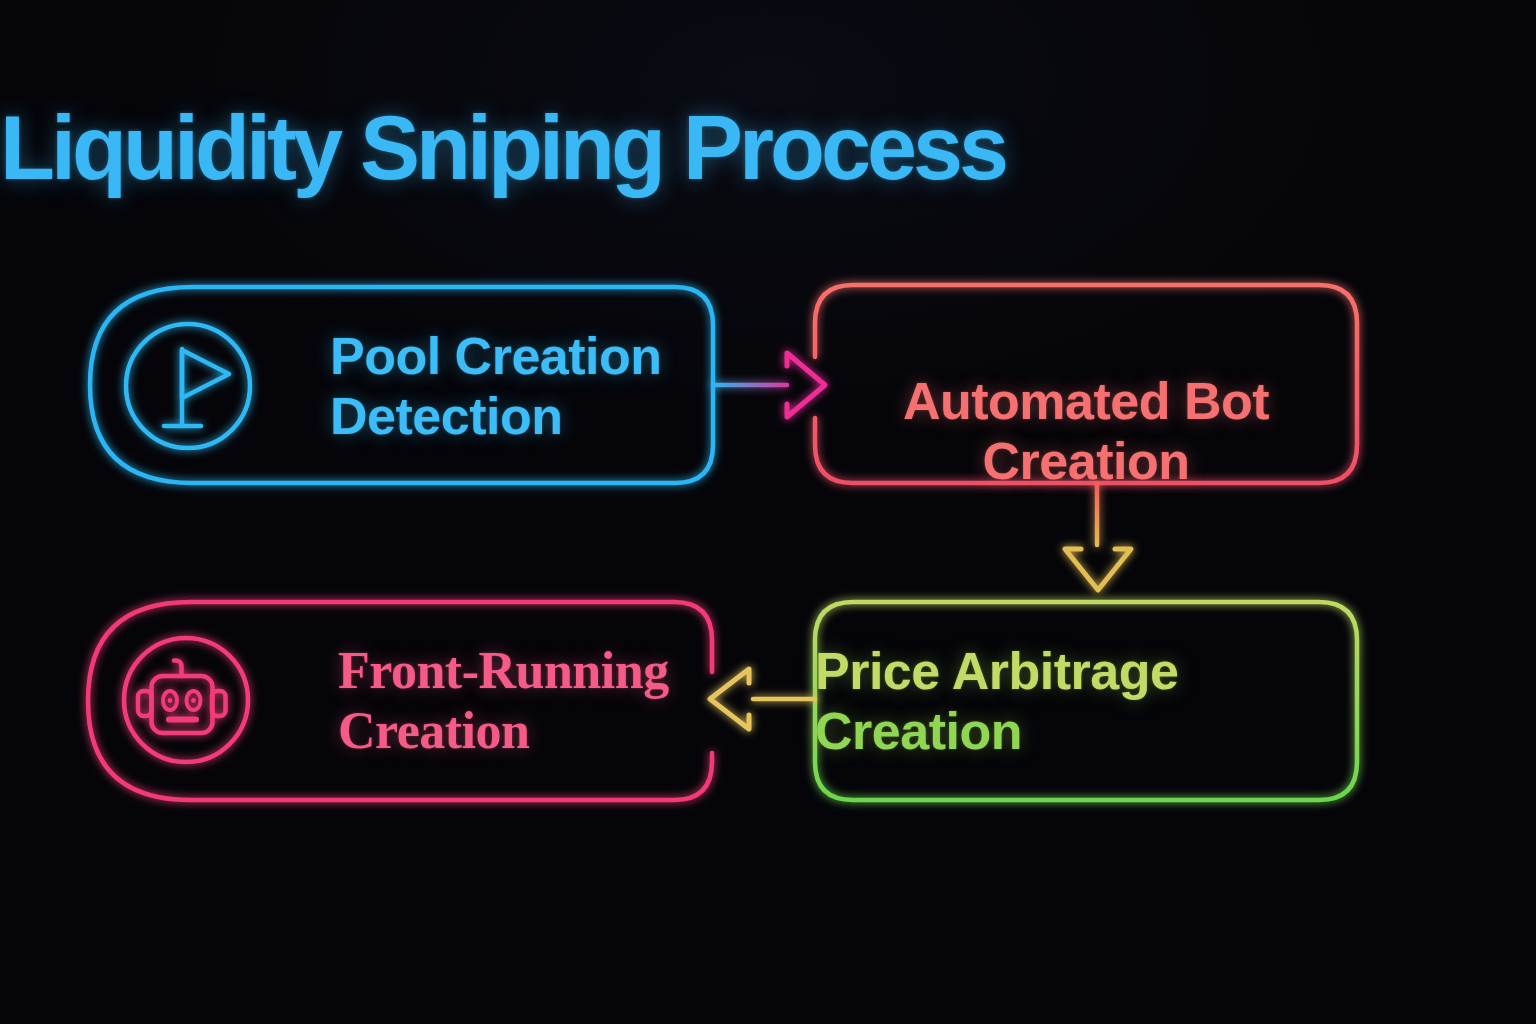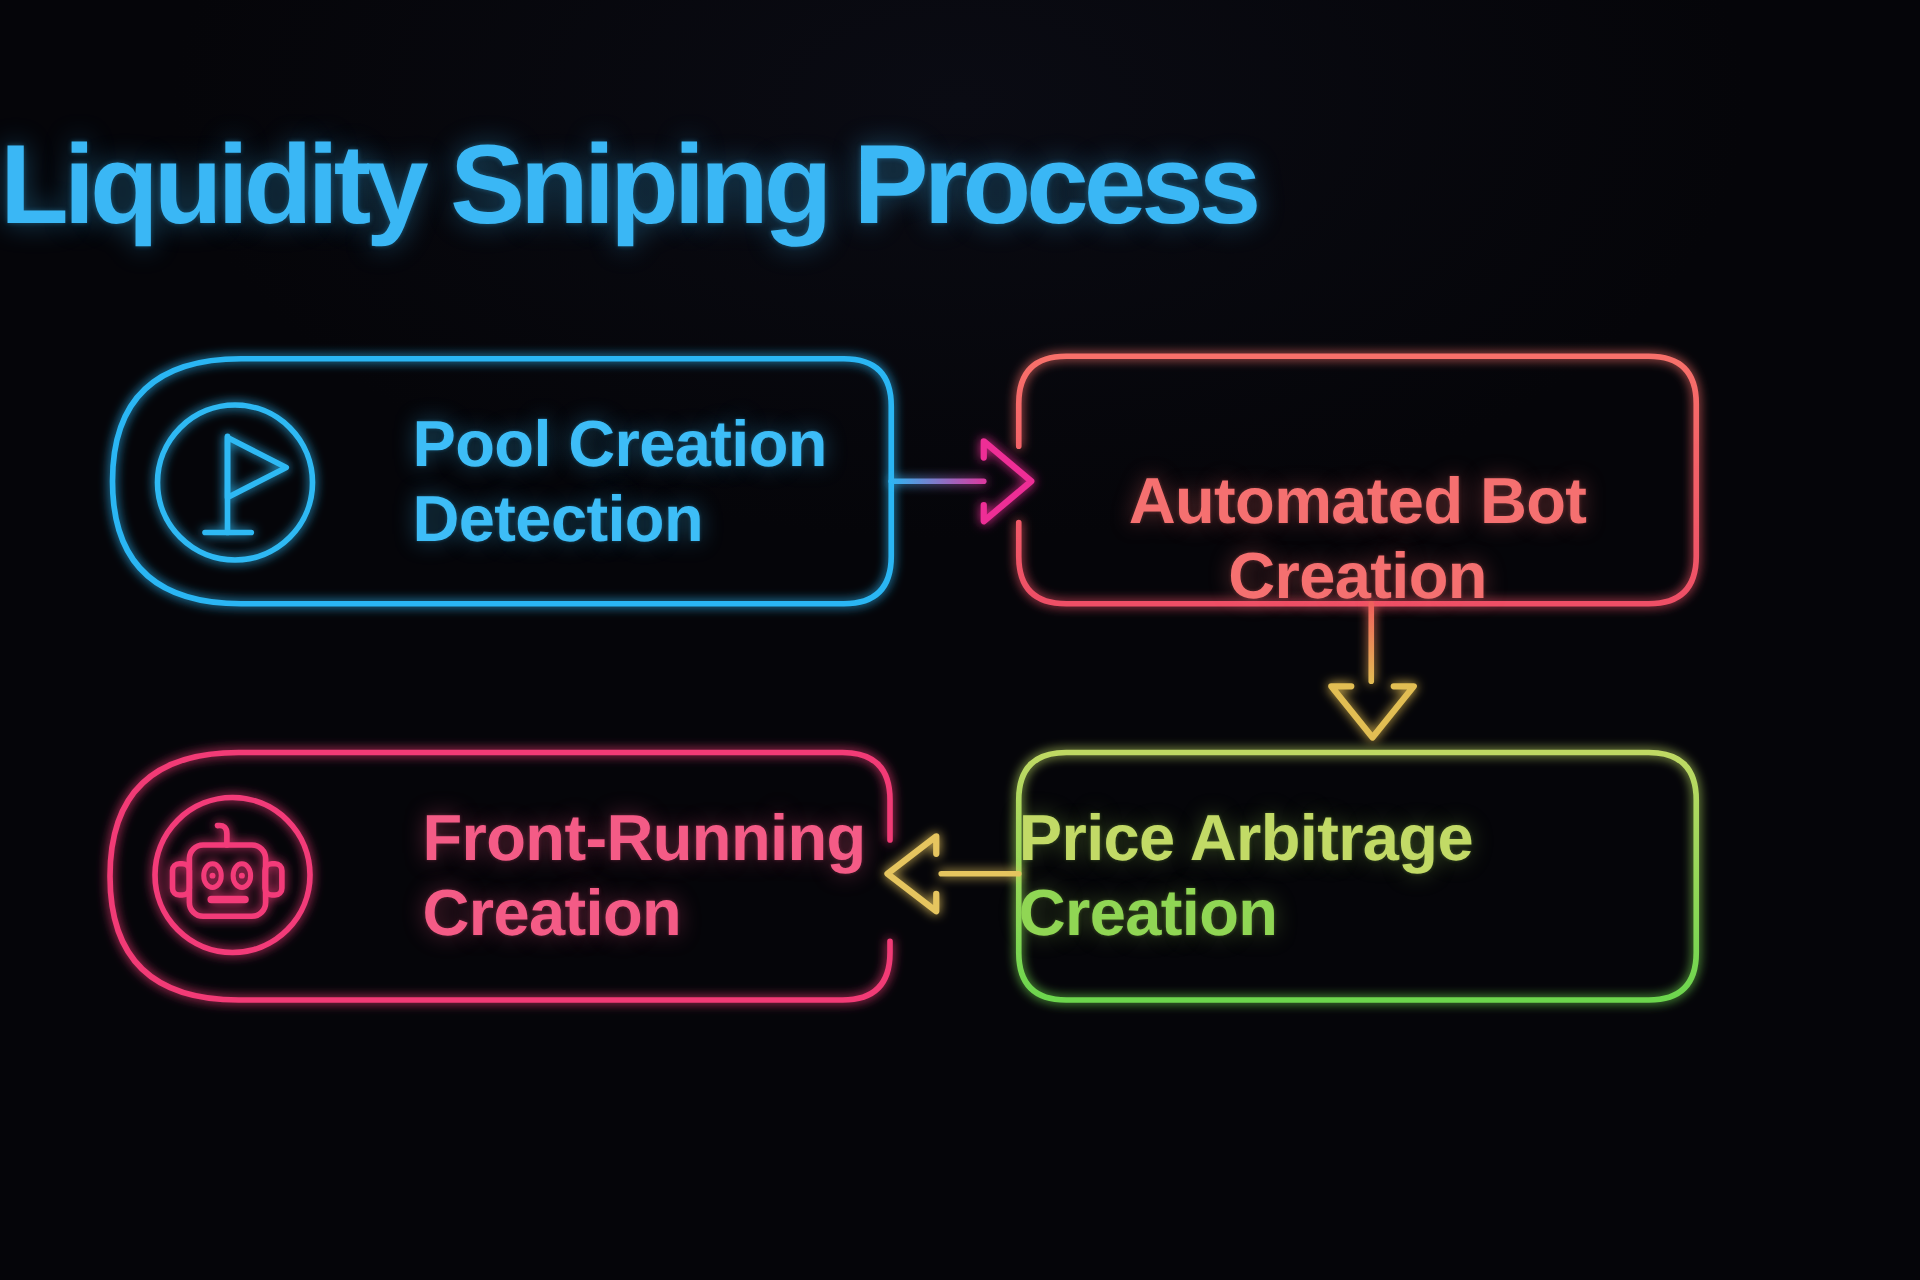--- a/index.html
+++ b/index.html
@@ -57,20 +57,21 @@
   .label-arb {
     left: 815px; top: 641px; width: 542px; text-align: left;
     text-shadow: 0 0 18px rgba(160,215,90,0.35), 0 0 3px rgba(160,215,90,0.30);
   }
   .label-arb .ln1 { color: #c2da66; }
   .label-arb .ln2 { color: #90d654; }
   .label-front {
     left: 338px; top: 641px;
     color: #f45b86;
     text-shadow: 0 0 18px rgba(244,91,134,0.40), 0 0 3px rgba(244,91,134,0.30);
+    font-family: Liberation Serif, serif;
   }
 </style>
 </head>
 <body>
 
 <div class="stage">
 
   <h1 class="title">Liquidity Sniping Process</h1>
 
   <svg class="shapes" width="1536" height="1024" viewBox="0 0 1536 1024" fill="none" xmlns="http://www.w3.org/2000/svg">

